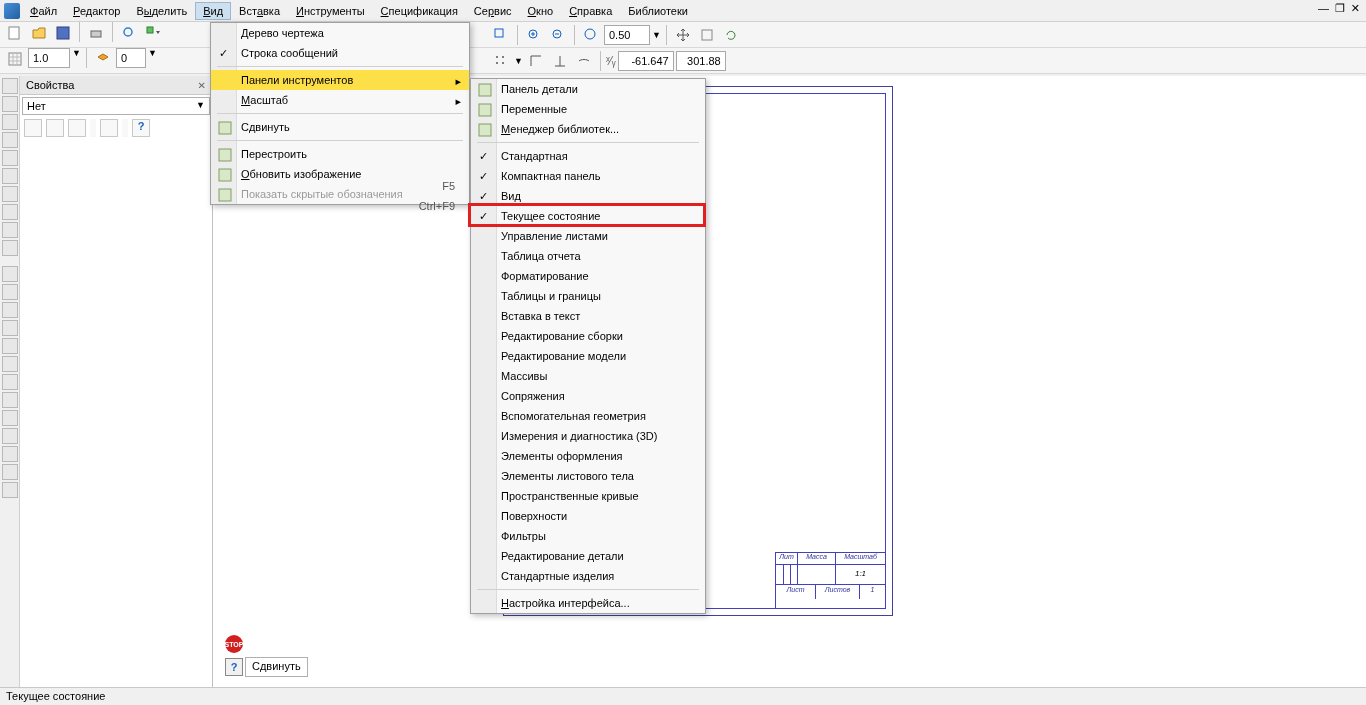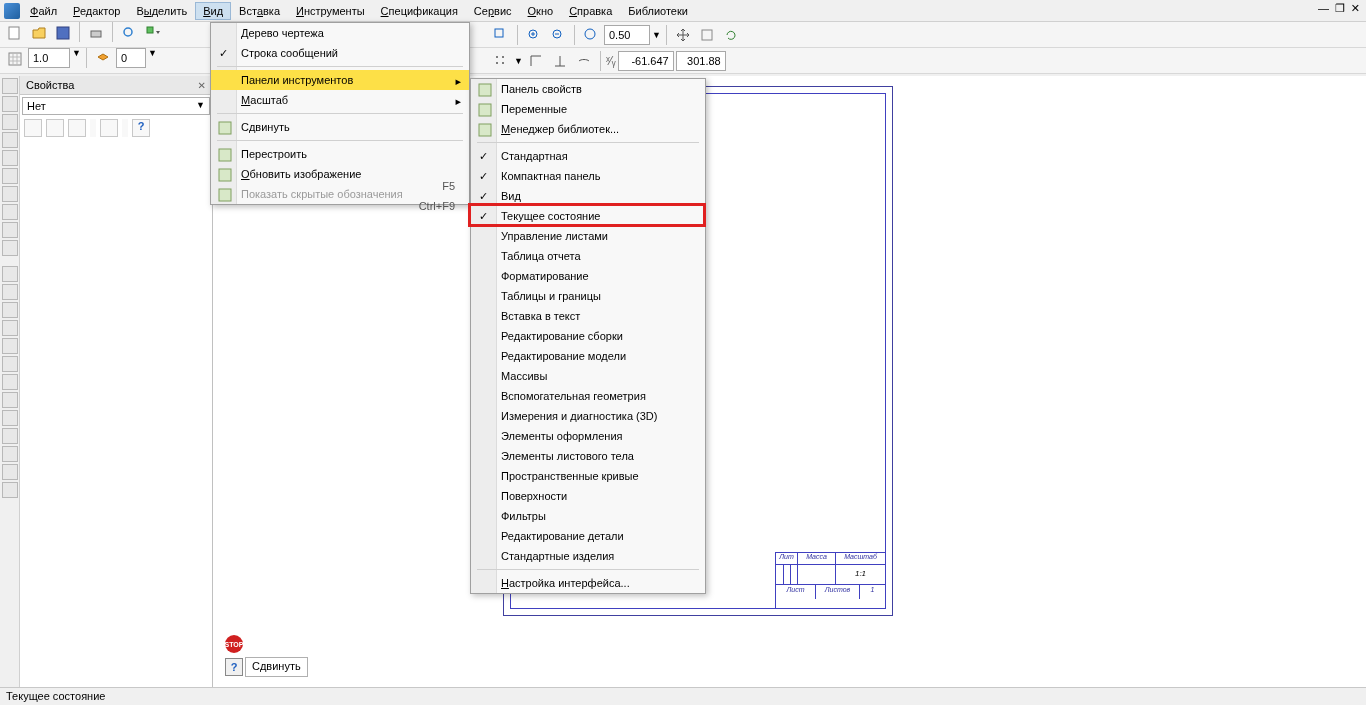--- a/index.html
+++ b/index.html
@@ -336,40 +336,41 @@
         </svg></span><span><u>О</u>бновить изображение</span><span class="short">Ctrl+F9</span></div>
     <div class="mi disabled"><span class="ico"><svg width="16" height="16">
           <rect x="2" y="2" width="12" height="12" fill="#d8e8c8" stroke="#80a060"></rect>
         </svg></span><span>Показать скрытые обозначения</span></div>
   </div>
 
 <div class="menu-panel" id="toolbars-menu" style="left:470px; top:78px; width:236px;">
   <div class="menu-gutter"></div>
 <div class="mi"><span class="ico"><svg width="16" height="16">
           <rect x="2" y="2" width="12" height="12" fill="#d8e8c8" stroke="#80a060"></rect>
-        </svg></span><span>Панель свойств</span></div>
+        </svg></span><span>Панель детали</span></div>
     <div class="mi"><span class="ico"><svg width="16" height="16">
           <rect x="2" y="2" width="12" height="12" fill="#d8e8c8" stroke="#80a060"></rect>
         </svg></span><span>Переменные</span></div>
     <div class="mi"><span class="ico"><svg width="16" height="16">
           <rect x="2" y="2" width="12" height="12" fill="#d8e8c8" stroke="#80a060"></rect>
         </svg></span><span><u>М</u>енеджер библиотек...</span></div>
     <div class="msep"></div>
     <div class="mi"><span class="chk">✓</span><span>Стандартная</span></div>
     <div class="mi"><span class="chk">✓</span><span>Компактная панель</span></div>
     <div class="mi"><span class="chk">✓</span><span>Вид</span></div>
     <div class="mi"><span class="chk">✓</span><span>Текущее состояние</span></div>
     <div class="mi"><span>Управление листами</span></div>
     <div class="mi"><span>Таблица отчета</span></div>
     <div class="mi"><span>Форматирование</span></div>
     <div class="mi"><span>Таблицы и границы</span></div>
     <div class="mi"><span>Вставка в текст</span></div>
     <div class="mi"><span>Редактирование сборки</span></div>
     <div class="mi"><span>Редактирование модели</span></div>
     <div class="mi"><span>Массивы</span></div>
+    <div class="mi"><span>Сопряжения</span></div>
     <div class="mi"><span>Вспомогательная геометрия</span></div>
     <div class="mi"><span>Измерения и диагностика (3D)</span></div>
     <div class="mi"><span>Элементы оформления</span></div>
     <div class="mi"><span>Элементы листового тела</span></div>
     <div class="mi"><span>Пространственные кривые</span></div>
     <div class="mi"><span>Поверхности</span></div>
     <div class="mi"><span>Фильтры</span></div>
     <div class="mi"><span>Редактирование детали</span></div>
     <div class="mi"><span>Стандартные изделия</span></div>
     <div class="msep"></div>

